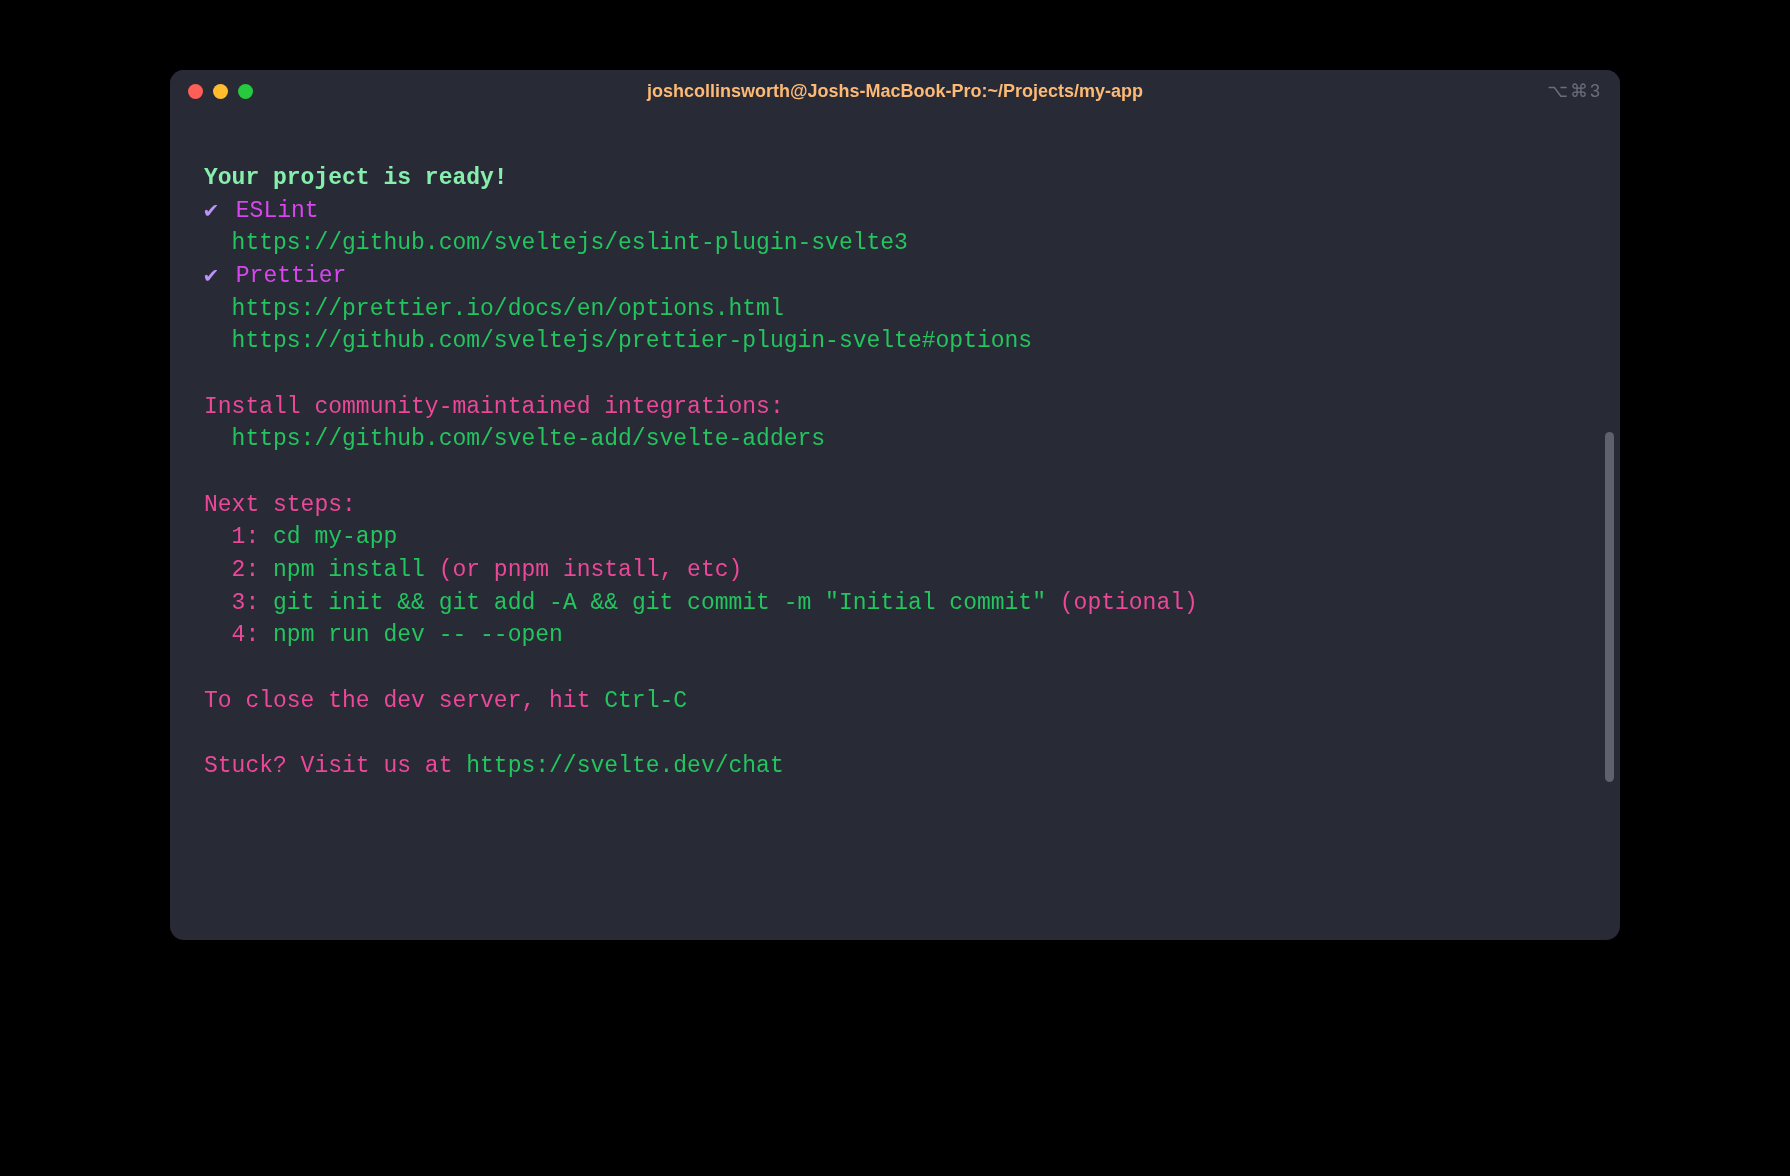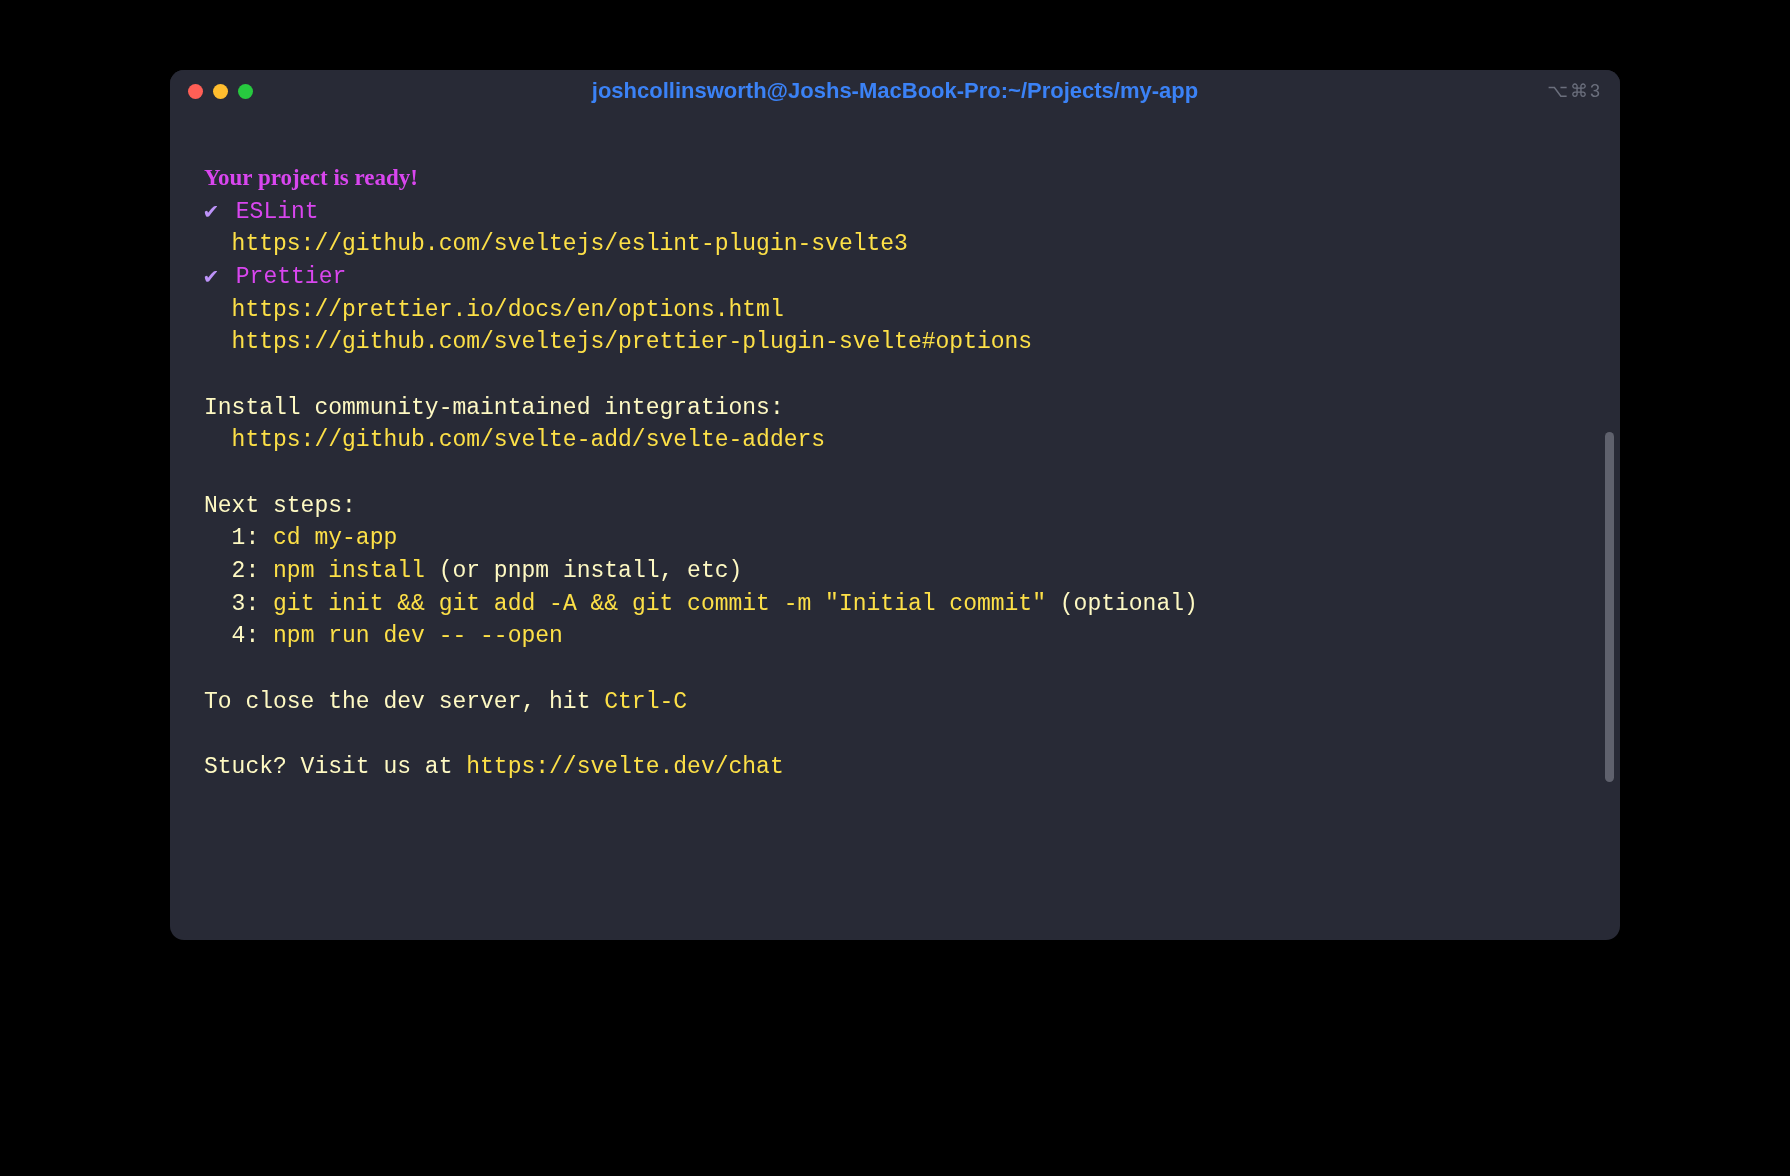--- a/index.html
+++ b/index.html
@@ -46,23 +46,23 @@
       border-radius: 50%;
     }
     .tl-red { background: #ff5f56; }
     .tl-yellow { background: #ffbd2e; }
     .tl-green { background: #27c93f; }
     .window-title {
       position: absolute;
       left: 0;
       right: 0;
       text-align: center;
-      color: #3b82f6;
+      color: #fdba74;
       font-family: -apple-system, BlinkMacSystemFont, "Segoe UI", sans-serif;
-      font-size: 22px;
+      font-size: 18px;
       font-weight: 600;
       pointer-events: none;
     }
     .title-bar-right {
       margin-left: auto;
       color: #6b6f7d;
       font-family: -apple-system, BlinkMacSystemFont, sans-serif;
       font-size: 18px;
       letter-spacing: 2px;
     }
@@ -79,24 +79,24 @@
     }
     .scrollbar {
       position: absolute;
       right: 6px;
       top: 320px;
       width: 9px;
       height: 350px;
       background: #5f616d;
       border-radius: 5px;
     }
-    .green-bold { color: #d946ef; font-weight: bold; font-family: Liberation Serif, serif; }
+    .green-bold { color: #86efac; font-weight: bold; }
     .purple { color: #d946ef; }
-    .cyan { color: #fde047; }
-    .white { color: #fef9c3; }
+    .cyan { color: #22c55e; }
+    .white { color: #ec4899; }
     .bold { font-weight: normal; }
     .checkmark {
       color: #bd93f9;
       display: inline-block;
       width: 18px;
       font-weight: bold;
     }
     .line { display: block; }
   </style>
 </head>

